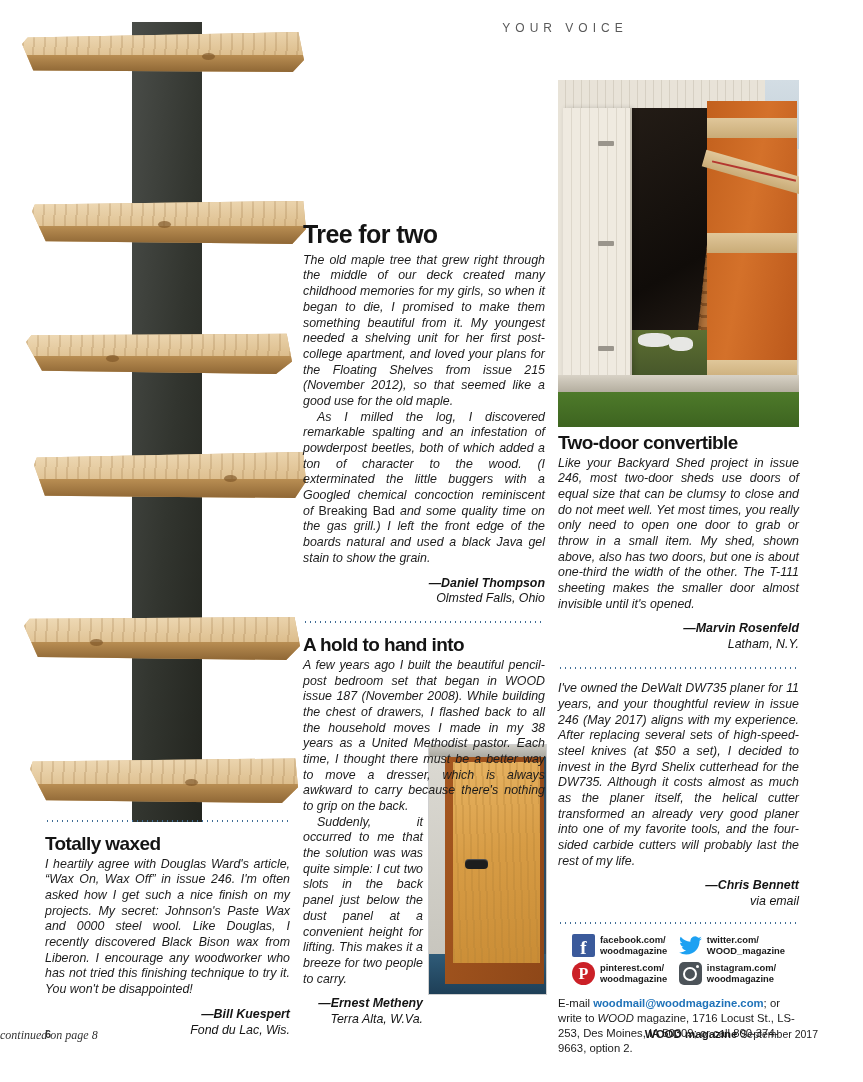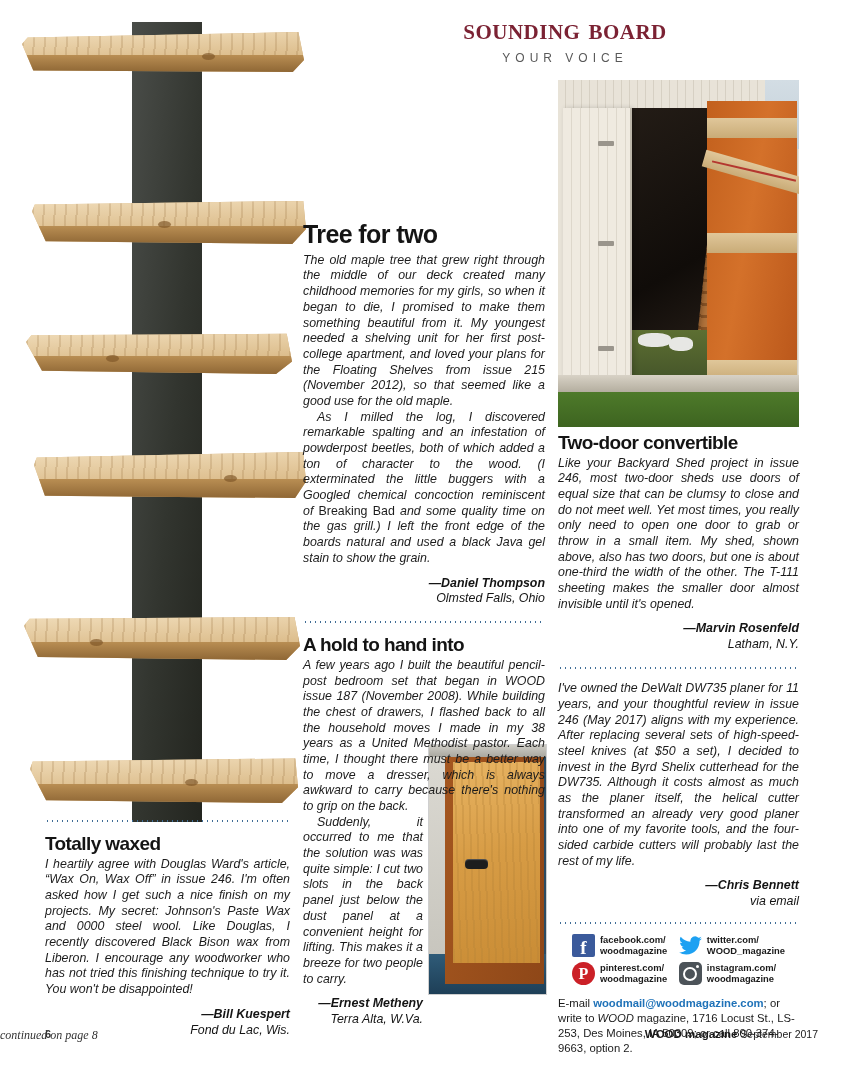--- a/index.html
+++ b/index.html
@@ -329,21 +329,20 @@
   .footer-right {
     position: absolute; right: 45px; top: 1028px;
     font-size: 10.5px; color: #1a1a1a; white-space: nowrap;
   }
   .footer-right b { font-size: 11.5px; }
 </style>
 </head>
 <body>
 
 <div class="masthead">
-  <div class="masthead-title">Sounding Board</div>
   <div class="masthead-sub">YOUR VOICE</div>
 </div>
 
 <div class="photo" id="shelves-photo">
   <div class="spine" style="top:0;height:800px;"></div>
 
   <div class="shelf" style="left:8px;  top:10px;  width:282px; height:40px; clip-path:polygon(2% 14%,98% 0%,100% 70%,96% 100%,4% 96%,0% 30%);">
     <div class="top"></div>
     <div class="edge"></div>
     <div class="knot" style="left:64%; top:52%;"></div>

